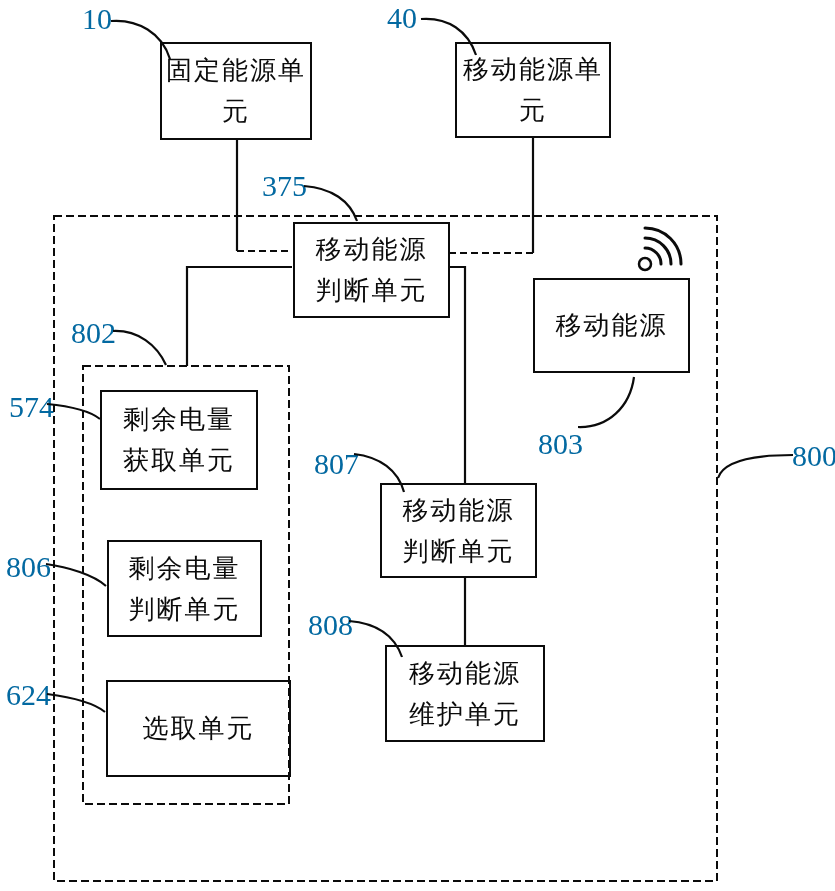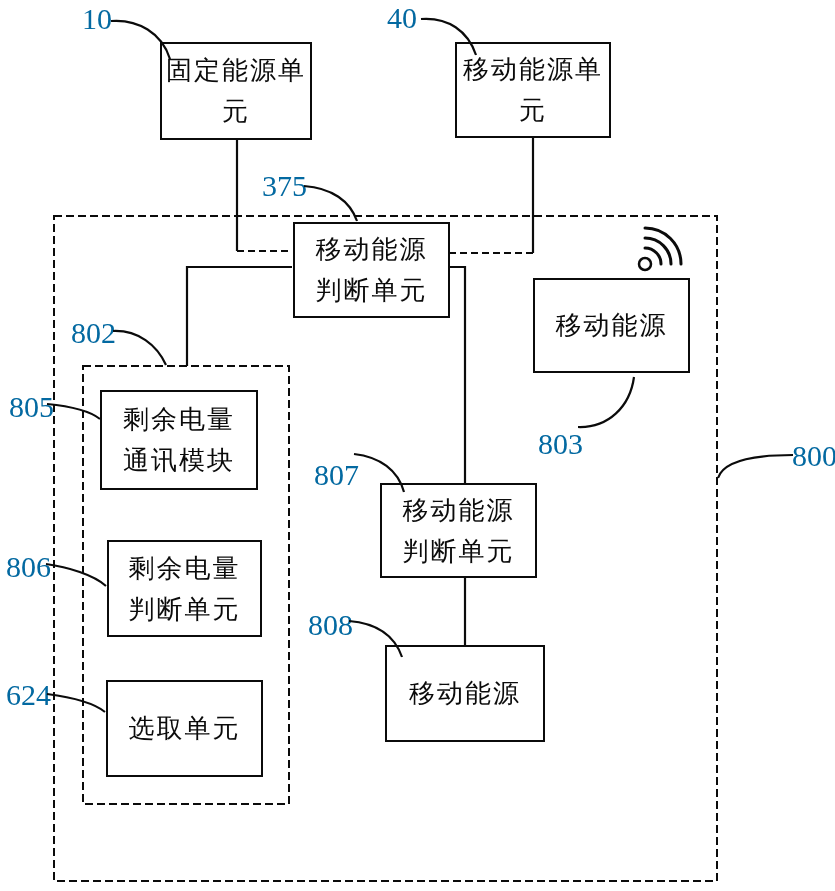--- a/index.html
+++ b/index.html
@@ -37,50 +37,51 @@
     <div>移动能源</div>
     <div>判断单元</div>
   </div>
 
   <div class="box" style="left:533px;top:278px;width:157px;height:95px;">
     <div>移动能源</div>
   </div>
 
   <div class="box" style="left:100px;top:390px;width:158px;height:100px;">
     <div>剩余电量</div>
-    <div>通讯模块</div>
+    <div>获取单元</div>
   </div>
 
   <div class="box" style="left:107px;top:540px;width:155px;height:97px;">
     <div>剩余电量</div>
     <div>判断单元</div>
   </div>
 
-  <div class="box" style="left:106px;top:680px;width:157px;height:97px;">
+  <div class="box" style="left:106px;top:680px;width:185px;height:97px;">
     <div>选取单元</div>
   </div>
 
   <div class="box" style="left:380px;top:483px;width:157px;height:95px;">
     <div>移动能源</div>
     <div>判断单元</div>
   </div>
 
   <div class="box" style="left:385px;top:645px;width:160px;height:97px;">
     <div>移动能源</div>
+    <div>维护单元</div>
   </div>
 
   <div class="ref" style="left:82px;top:3px;">10</div>
   <div class="ref" style="left:387px;top:2px;">40</div>
   <div class="ref" style="left:262px;top:170px;">375</div>
   <div class="ref" style="left:71px;top:317px;">802</div>
   <div class="ref" style="left:538px;top:428px;">803</div>
   <div class="ref" style="left:6px;top:679px;">624</div>
-  <div class="ref" style="left:9px;top:391px;">805</div>
+  <div class="ref" style="left:9px;top:391px;">574</div>
   <div class="ref" style="left:6px;top:551px;">806</div>
-  <div class="ref" style="left:314px;top:459px;">807</div>
+  <div class="ref" style="left:314px;top:448px;">807</div>
   <div class="ref" style="left:308px;top:609px;text-align:center;">808</div>
   <div class="ref" style="left:792px;top:440px;">800</div>
 
   <svg class="lines" width="835" height="891" viewBox="0 0 835 891">
     <g stroke="#0b0b0b" fill="none">
 
       <rect x="54" y="216" width="663" height="665" stroke-width="2" stroke-dasharray="8 4"></rect>
 
       <rect x="83" y="366" width="206" height="438" stroke-width="2" stroke-dasharray="8 4"></rect>
 

